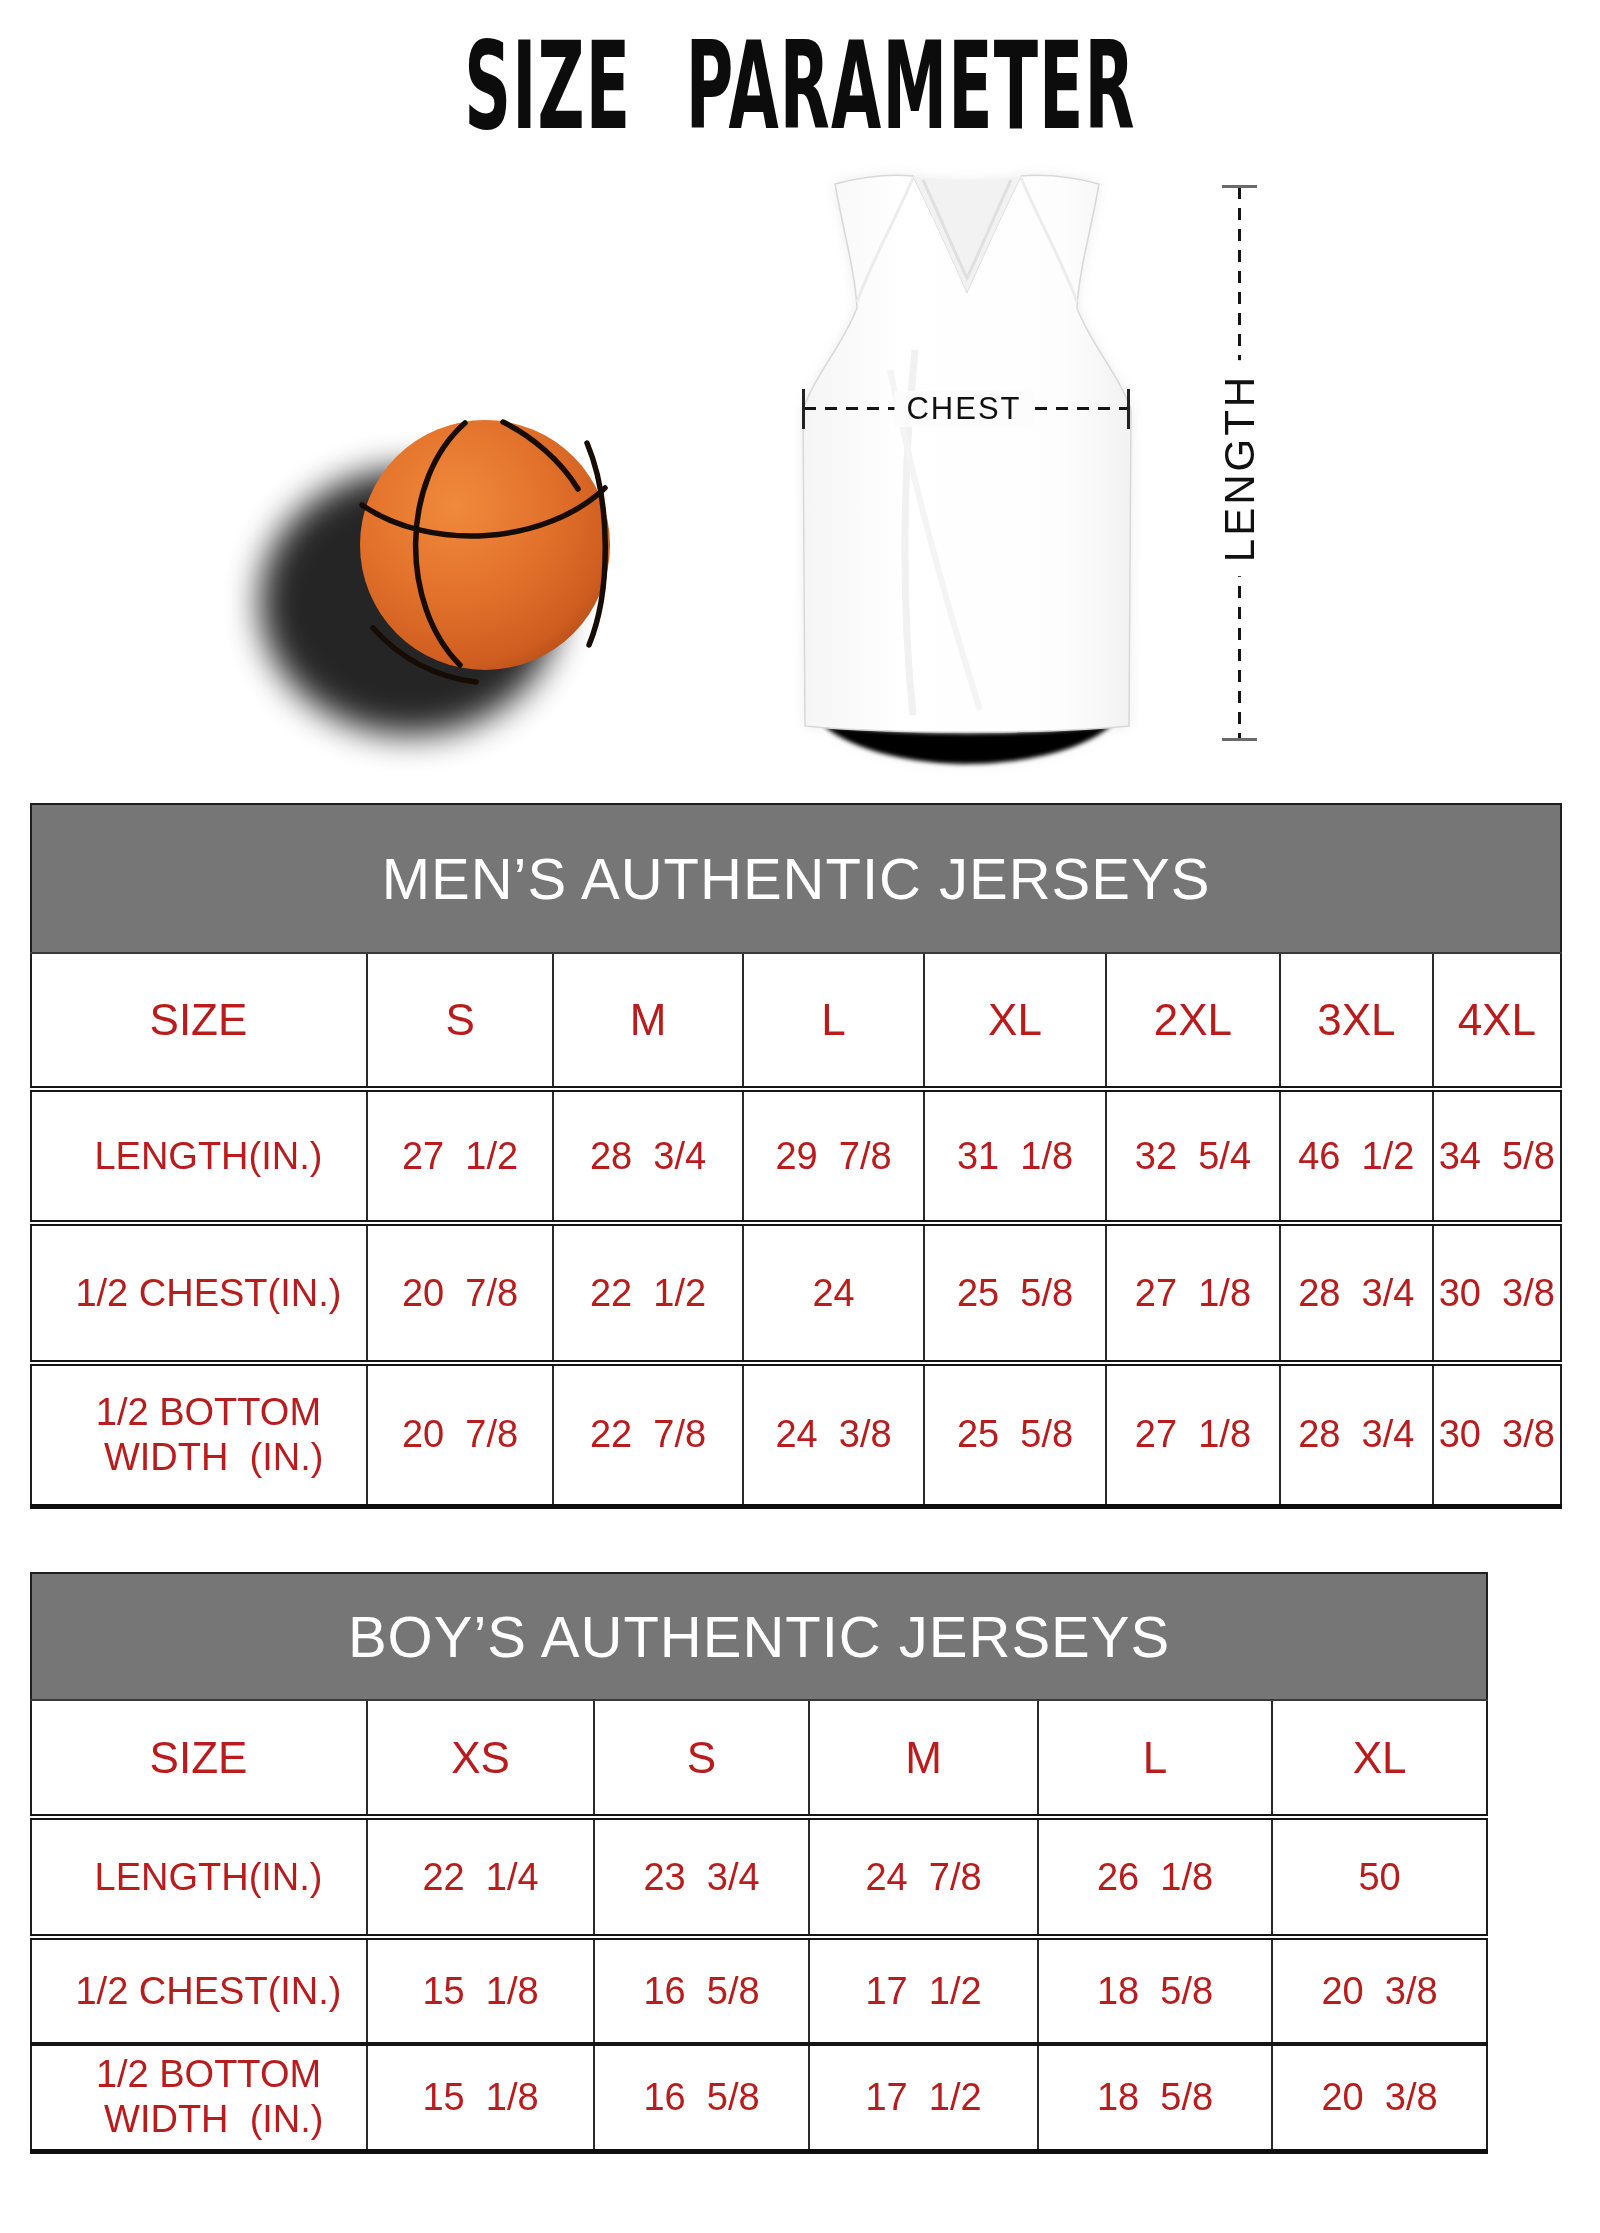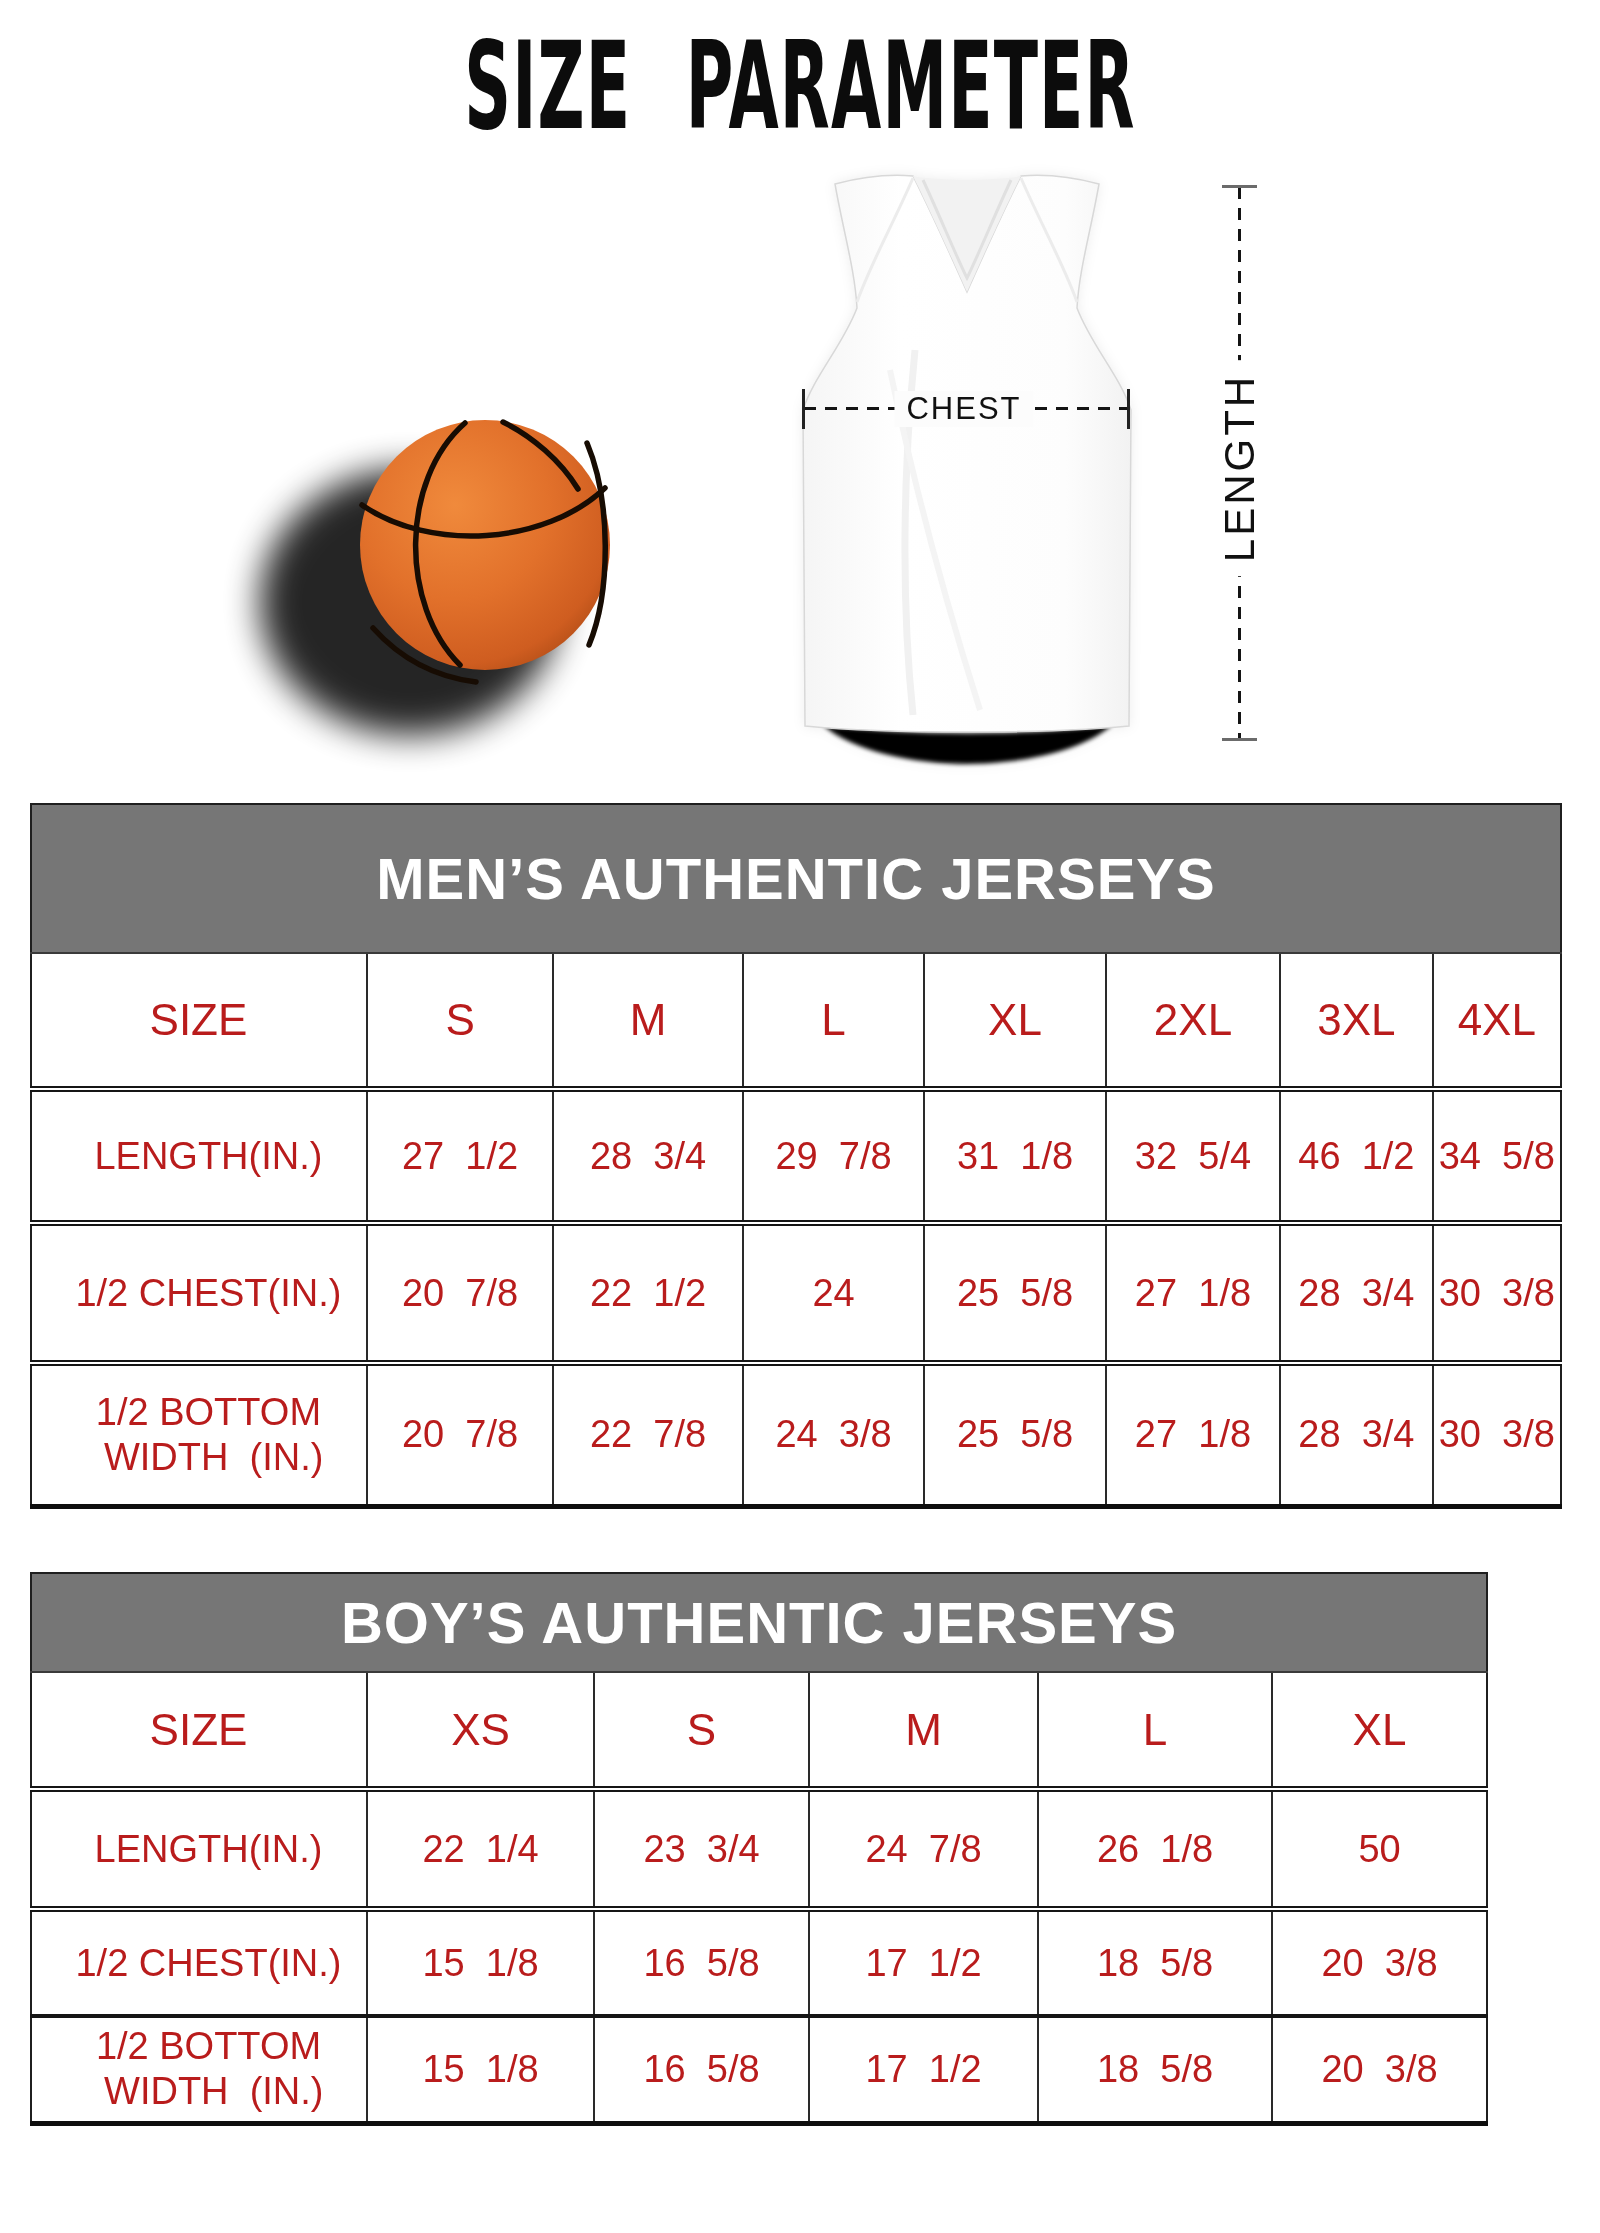--- a/index.html
+++ b/index.html
@@ -39,21 +39,21 @@
   table.sizes {
     position:absolute; border-collapse:collapse; table-layout:fixed; background:#fff;
     border:2px solid #1f1f1f; border-bottom:5px solid #0e0e0e;
   }
   table.sizes td {
     border-left:2px solid #2a2a2a; text-align:center; vertical-align:middle;
     white-space:pre; font-size:38px; color:#b91c1c; overflow:hidden;
   }
   table.sizes td:first-child { border-left:none; }
   th.bar {
-    background:#767676; color:#ffffff; font-weight:700; font-size:58px;
+    background:#767676; color:#ffffff; font-weight:400; font-size:58px;
     letter-spacing:1px; text-align:center; border-bottom:2px solid #3a3a3a;
     white-space:nowrap;
   }
   tr.hdr td { font-size:44px; }
   tr.dbl td { border-bottom:6px double #151515; }
   tr.thick td { border-bottom:4px solid #151515; }
   td.lab { text-align:left; padding-left:20px; line-height:1.18; font-size:39px; }
   td.size-lab { text-align:center; padding-left:0; }
   #men-table  { left:30px; top:803px;  width:1532px; }
   #boys-table { left:30px; top:1572px; width:1456px; }
@@ -195,21 +195,21 @@
   <table class="sizes" id="boys-table">
     <colgroup>
       <col style="width:336px">
         <col style="width:227px">
         <col style="width:215px">
       <col style="width:229px">
         <col style="width:234px">
         <col style="width:215px">
     </colgroup>
     <thead>
-      <tr style="height:99px">
+      <tr style="height:127px">
         <th class="bar" colspan="6">BOY’S AUTHENTIC JERSEYS</th>
       </tr>
     </thead>
     <tbody>
       <tr class="hdr dbl" style="height:117px">
         <td class="lab size-lab">SIZE</td>
         <td>XS</td>
         <td>S</td>
         <td>M</td>
         <td>L</td>

